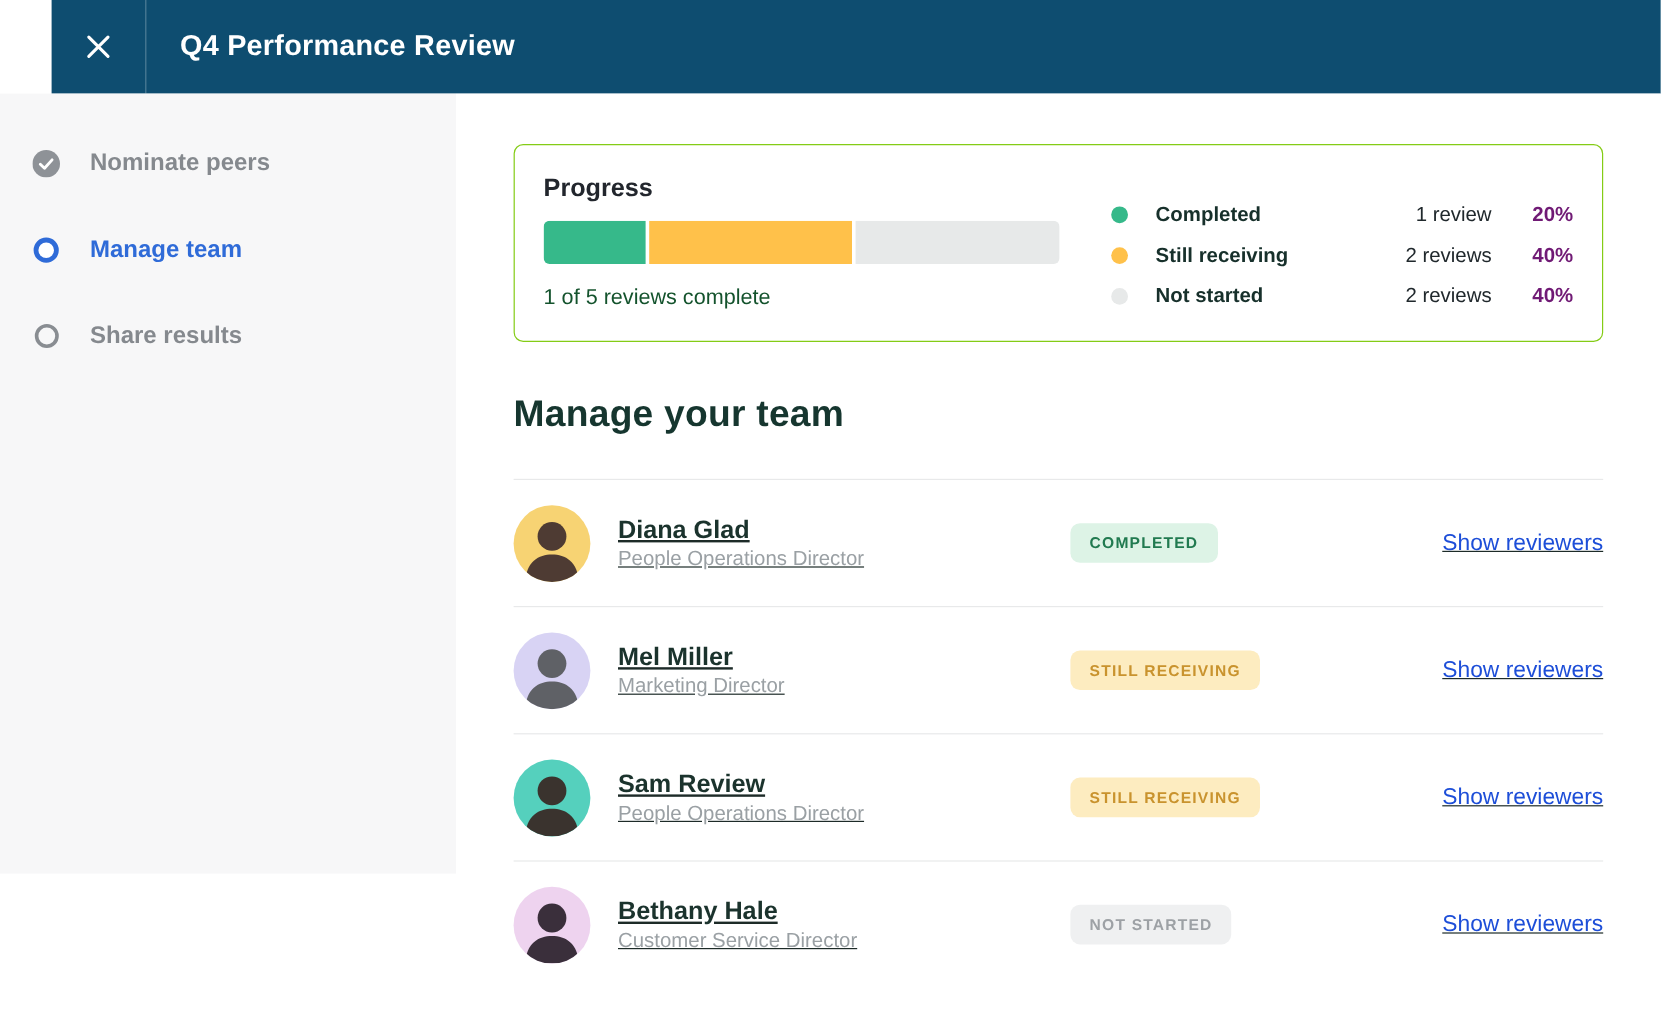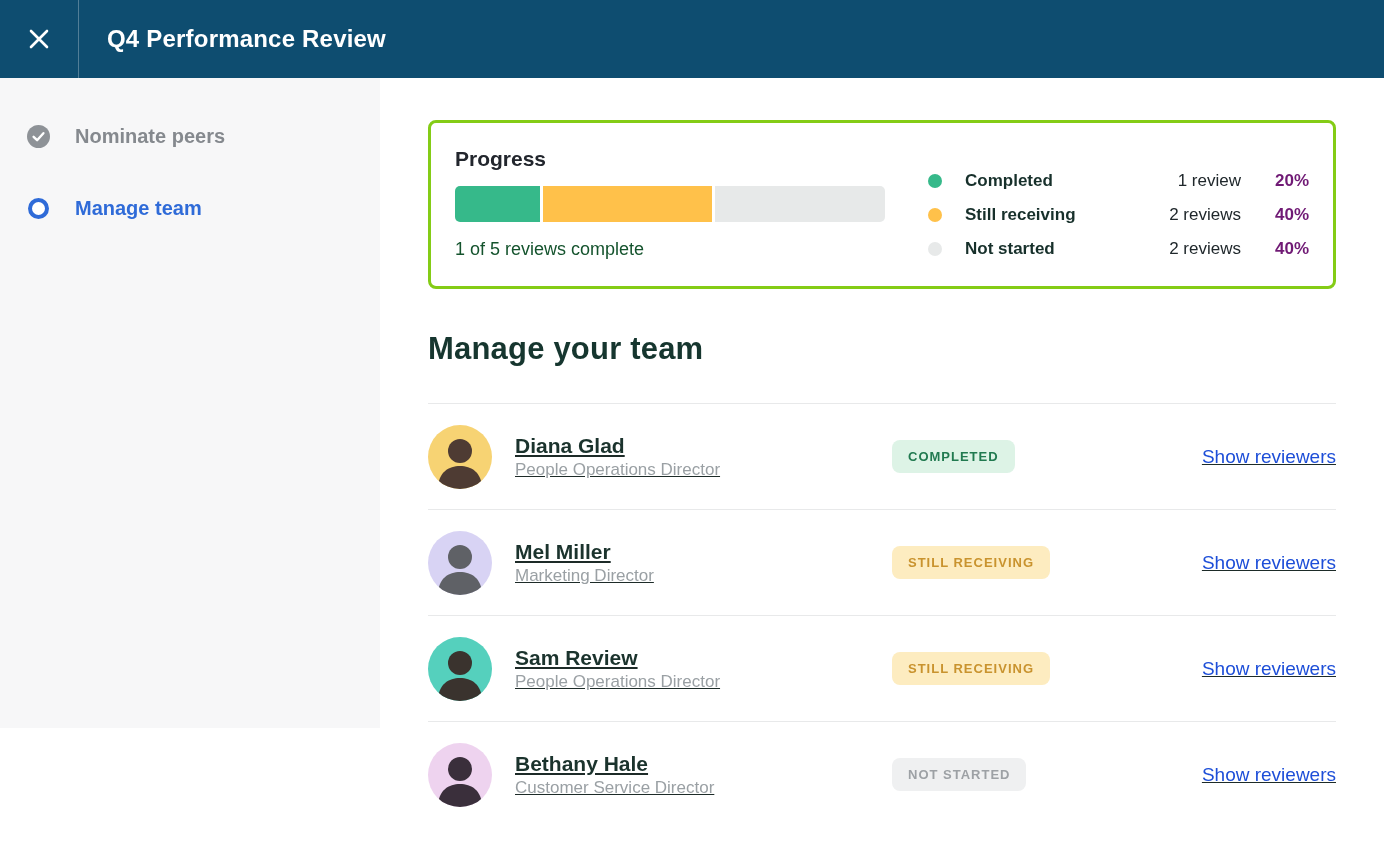--- a/index.html
+++ b/index.html
@@ -9,20 +9,21 @@
     background: #ffffff;
     color: #1d2b28;
   }
 
   
   .header {
     height: 78px;
     background: #0e4d70;
     display: flex;
     align-items: stretch;
+    margin-left: 43px;
   }
   .close-btn {
     width: 79px;
     display: flex;
     align-items: center;
     justify-content: center;
     cursor: pointer;
     border-right: 1px solid rgba(255,255,255,0.28);
   }
   .close-btn svg { display: block; }
@@ -84,21 +85,21 @@
   }
 
   .main {
     flex: 1;
     background: #ffffff;
     padding: 42px 48px 0 48px;
   }
 
   
   .progress-card {
-    border: 3px solid #84cc16;
+    border: 1px solid #84cc16;
     border-radius: 8px;
     padding: 24px 24px 26px 24px;
     display: flex;
   }
   .progress-left {
     flex: 0 0 430px;
   }
   .progress-title {
     font-size: 21px;
     font-weight: 700;
@@ -243,20 +244,26 @@
       <span class="label">Nominate peers</span>
     </div>
 
     <div class="step active">
       <span class="icon-wrap">
         <span class="ring-active"></span>
       </span>
       <span class="label">Manage team</span>
     </div>
 
+    <div class="step upcoming">
+      <span class="icon-wrap">
+        <span class="ring-upcoming"></span>
+      </span>
+      <span class="label">Share results</span>
+    </div>
 
   </div>
 
   <div class="main">
 
     <div class="progress-card">
       <div class="progress-left">
         <div class="progress-title">Progress</div>
         <div class="progress-bar">
           <div class="seg" style="width: 20%; background: rgb(54, 185, 138);"></div>

